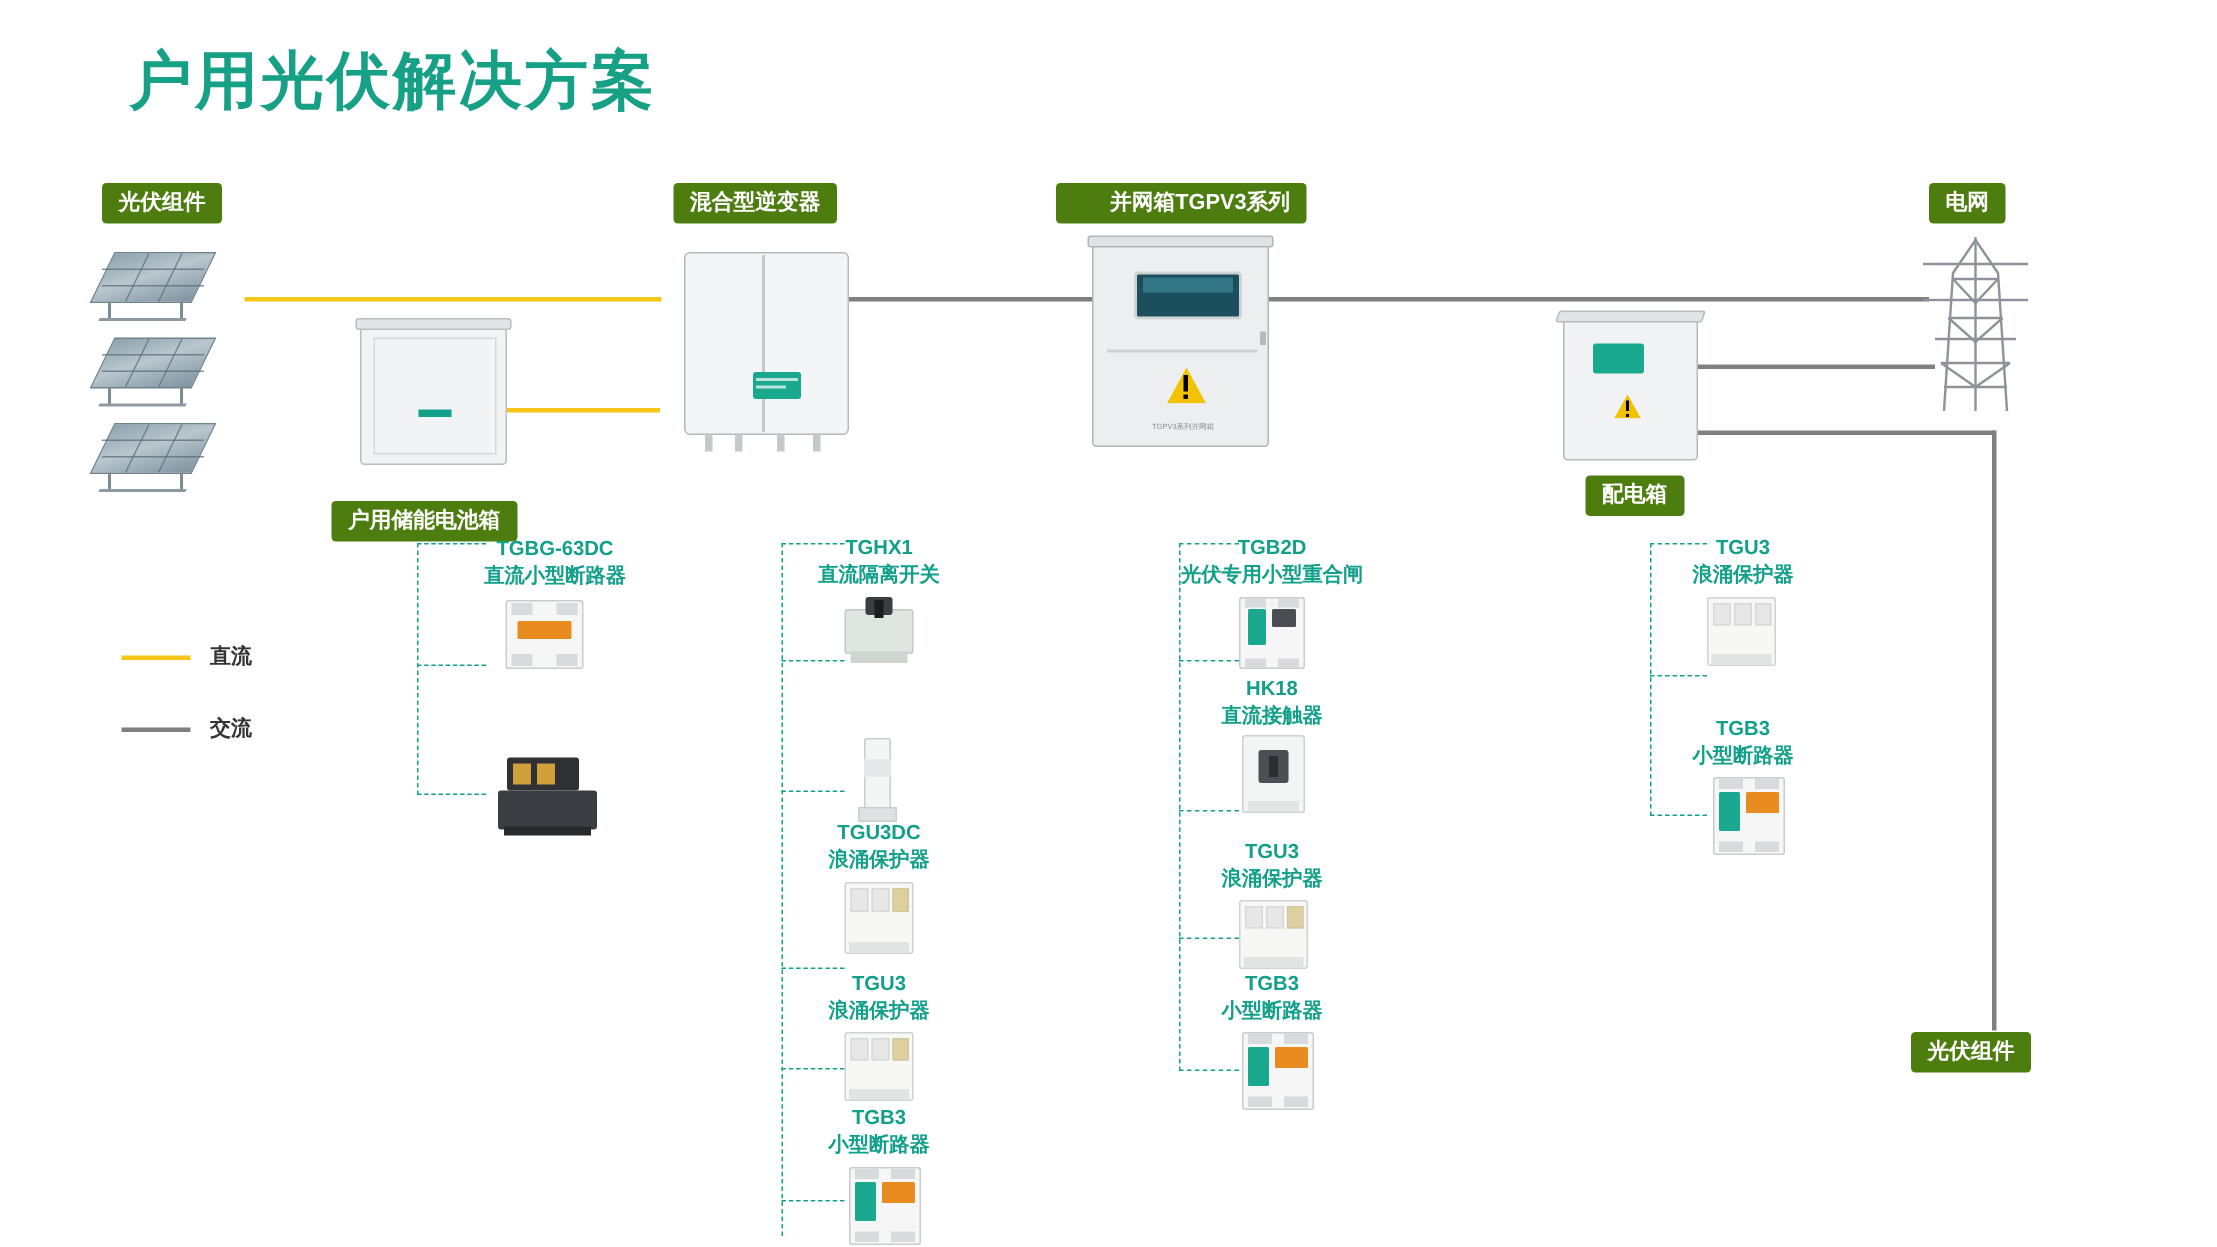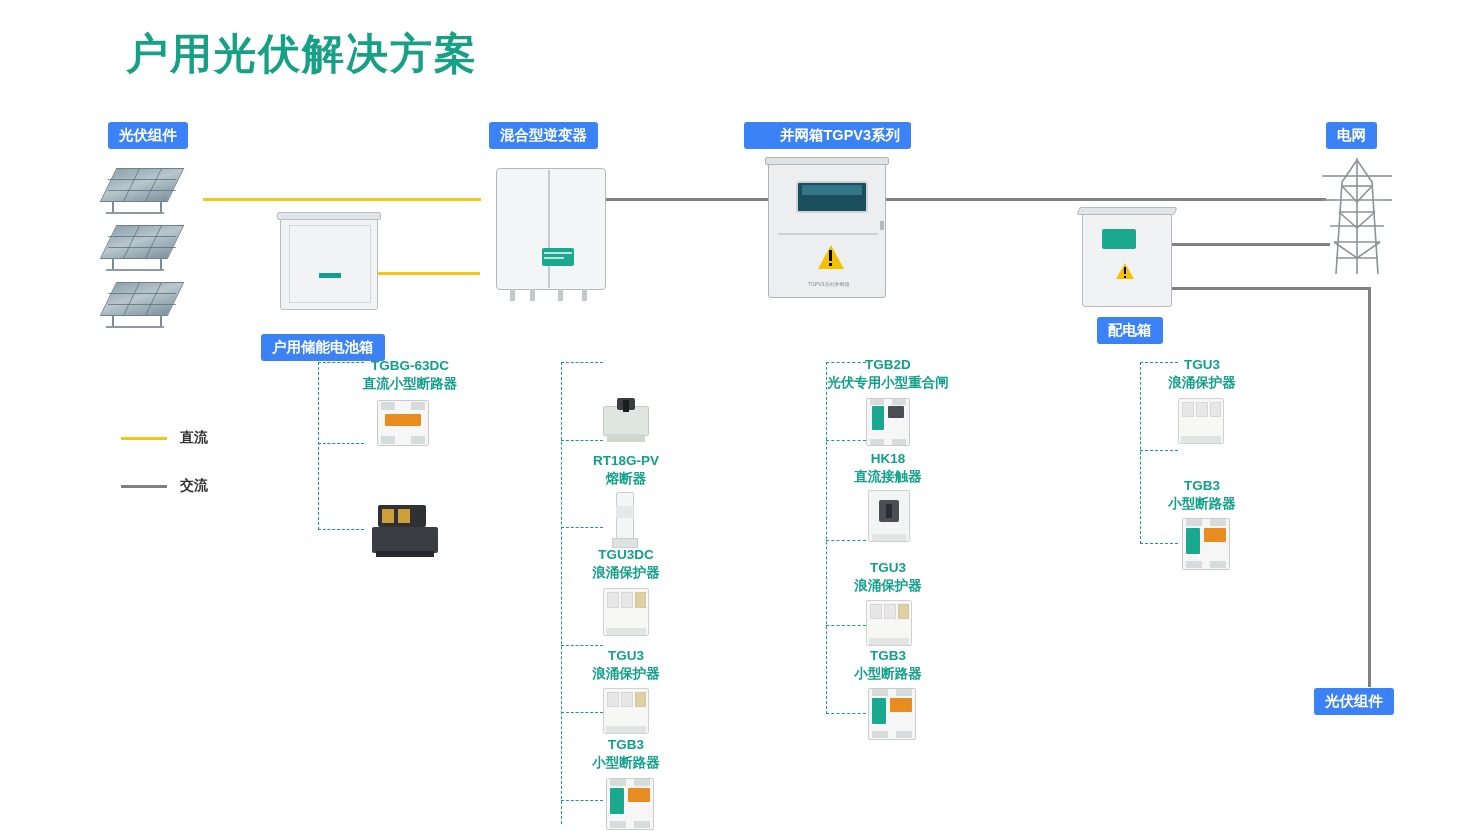--- a/index.html
+++ b/index.html
@@ -4,36 +4,36 @@
 <style>
   * { box-sizing: border-box; }
   html, body { margin:0; padding:0; }
   body {
     width:1478px; height:831px;
     background:#ffffff;
     font-family:"Liberation Sans", sans-serif;
     position:relative;
     overflow:hidden;
   }
-  .stage { position:absolute; left:0; top:0; width:1262px; height:831px;margin-left:40px; }
+  .stage { position:absolute; left:0; top:0; width:1262px; height:831px; }
 
   .title {
     position:absolute;
     left:86px; top:26px;
     font-size:42px;
     font-weight:bold;
     color:#16a085;
     letter-spacing:2px;
     white-space:nowrap;
   }
 
   
   .chip {
     position:absolute;
-    background:#3b82f6;
+    background:#4d7c0f;
     color:#ffffff;
     font-size:14.5px;
     font-weight:bold;
     padding:5px 11px;
     border-radius:3px;
     white-space:nowrap;
     line-height:1.2;
   }
 
   
@@ -247,31 +247,31 @@
   </div>
 
   <div class="dash-v" style="left:521px; top:362px; height:462px;"></div>
   <div class="dash-h" style="left:521px; top:362px; width:42px;"></div>
   <div class="dash-h" style="left:521px; top:440px; width:42px;"></div>
   <div class="dash-h" style="left:521px; top:527px; width:42px;"></div>
   <div class="dash-h" style="left:521px; top:645px; width:42px;"></div>
   <div class="dash-h" style="left:521px; top:712px; width:42px;"></div>
   <div class="dash-h" style="left:521px; top:800px; width:42px;"></div>
 
+  <div class="comp" style="left:516px; top:356px; width:140px;">
+    <div>TGHX1</div>
+    <div>直流隔离开关</div>
+  </div>
   <div class="dev" style="left:563px; top:398px;">
     <div style="position:absolute;left:0;top:8px;width:46px;height:30px;background:#dfe5e0;border:1px solid #c4cbc5;border-radius:2px;"></div>
     <div style="position:absolute;left:14px;top:0;width:18px;height:12px;background:#3a3d42;border-radius:2px;"></div>
     <div style="position:absolute;left:20px;top:2px;width:6px;height:12px;background:#1a1c1f;"></div>
     <div style="position:absolute;left:4px;top:36px;width:38px;height:8px;background:#cfd6d0;"></div>
   </div>
 
-  <div class="comp" style="left:516px; top:452px; width:140px;">
-    <div>RT18G-PV</div>
-    <div>熔断器</div>
-  </div>
   <div class="dev" style="left:572px; top:492px;">
     <div style="position:absolute;left:4px;top:0;width:18px;height:50px;background:#f4f5f5;border:1px solid #cbced0;border-radius:2px;"></div>
     <div style="position:absolute;left:4px;top:14px;width:18px;height:12px;background:#e6e8e9;"></div>
     <div style="position:absolute;left:0;top:46px;width:26px;height:10px;background:#dfe2e3;border:1px solid #cbced0;"></div>
   </div>
 
   <div class="comp" style="left:516px; top:546px; width:140px;">
     <div>TGU3DC</div>
     <div>浪涌保护器</div>
   </div>

